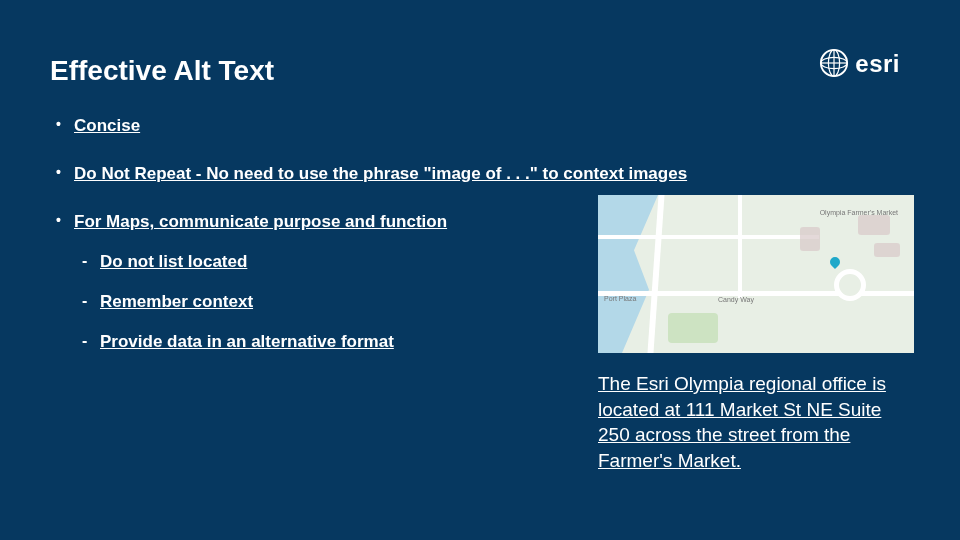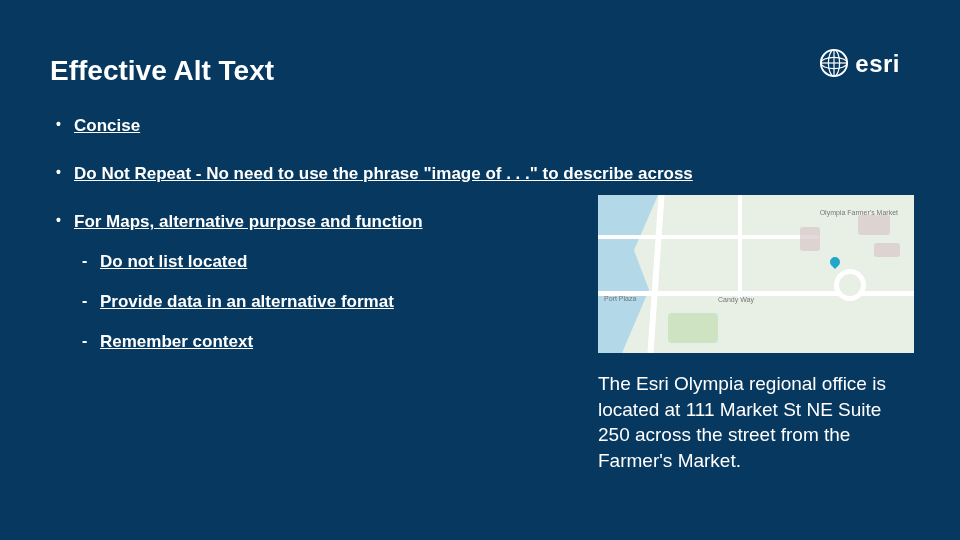--- a/index.html
+++ b/index.html
@@ -78,20 +78,21 @@
     left: 0;
     top: 0;
     font-size: 16px;
     color: #ffffff;
   }
   .map-block {
     position: absolute;
     right: 46px;
     top: 195px;
     width: 316px;
+    text-decoration: underline;
   }
   .map-img {
     width: 316px;
     height: 158px;
     background: #e8efe5;
     position: relative;
     overflow: hidden;
   }
   .water {
     position: absolute;
@@ -168,27 +169,27 @@
       <line x1="2" y1="16" x2="30" y2="16" stroke="#ffffff" stroke-width="1.3"></line>
       <line x1="16" y1="2" x2="16" y2="30" stroke="#ffffff" stroke-width="1.3"></line>
     </svg>
     <span class="logo-text">esri</span>
   </div>
 
   <h1 class="title">Effective Alt Text</h1>
 
   <ul class="main">
     <li>Concise</li>
-    <li>Do Not Repeat - No need to use the phrase "image of . . ." to describe across</li>
+    <li>Do Not Repeat - No need to use the phrase "image of . . ." to context images</li>
     <li>
-      <span>For Maps, alternative purpose and function</span>
+      <span>For Maps, communicate purpose and function</span>
       <ul class="sub">
         <li>Do not list located</li>
+        <li>Remember context</li>
         <li>Provide data in an alternative format</li>
-        <li>Remember context</li>
       </ul>
     </li>
   </ul>
 
   <div class="map-block">
     <div class="map-img">
       <div class="water"></div>
       <div class="road r1"></div>
       <div class="road r2"></div>
       <div class="road r3"></div>

